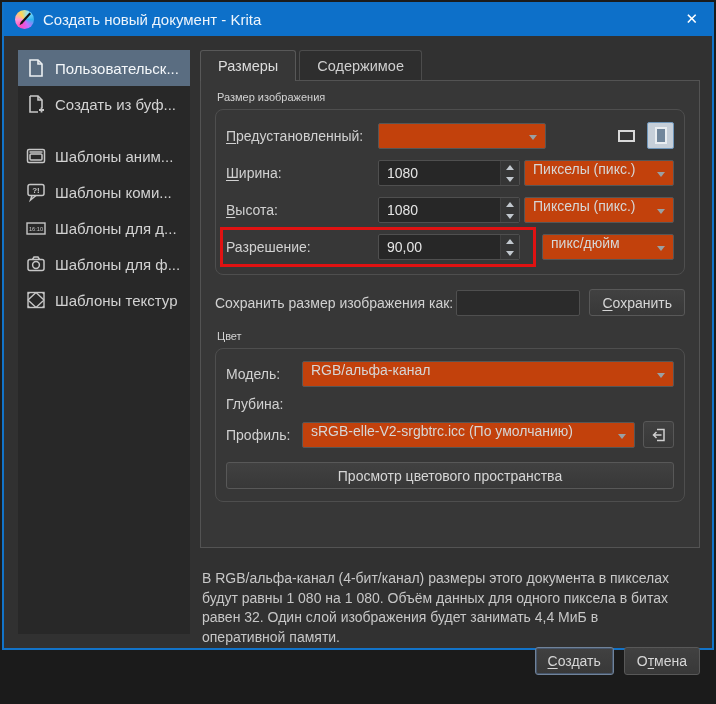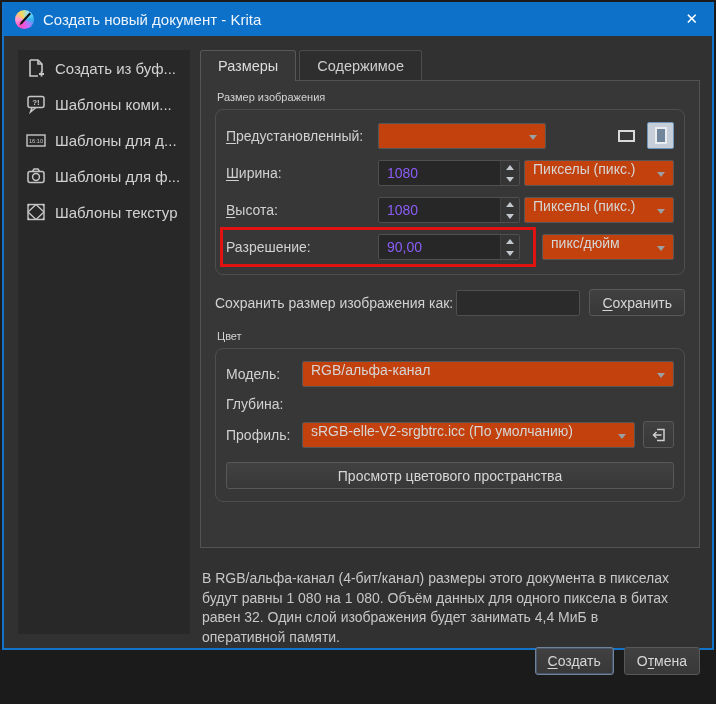--- a/index.html
+++ b/index.html
@@ -62,21 +62,21 @@
            font-size:14px; position:relative; white-space:nowrap; overflow:hidden; }
   .combo .arr { position:absolute; right:8px; top:11px; width:0; height:0;
                 border-left:4.5px solid transparent; border-right:4.5px solid transparent;
                 border-top:5px solid #9aa0a4; }
   .unit-combo { margin-left:4px; }
   .res-unit { margin-left:22px; }
 
   .spin { height:26px; display:flex; background:#272727; border:1px solid #4f4f4f;
           border-radius:2px; overflow:hidden; }
   .spin .val { flex:1; display:flex; align-items:center; padding-left:8px;
-               color:#8b5cf6; font-size:14px; }
+               color:#e5e5e5; font-size:14px; }
   .spin .btns { width:19px; flex:none; display:flex; flex-direction:column;
                 border-left:1px solid #404040; background:#353535; }
   .spin .btns span { flex:1; display:flex; align-items:center; justify-content:center; }
   .tri-up { width:0; height:0; border-left:4px solid transparent; border-right:4px solid transparent;
             border-bottom:5px solid #c2c8ce; }
   .tri-dn { width:0; height:0; border-left:4px solid transparent; border-right:4px solid transparent;
             border-top:5px solid #c2c8ce; }
 
   .orient-wrap { display:flex; justify-content:flex-end; gap:7px; align-items:center; }
   .orient { width:27px; height:27px; border:1px solid transparent; border-radius:2px;
@@ -130,30 +130,49 @@
             <path d="M14.5 2.5 L16 4 L7.5 13.5 L4.5 15.2 L5.8 12 Z" fill="#141414"></path>
           </svg>
       </span>
       <span class="title">Создать новый документ - Krita</span>
       <span class="close-btn">✕</span>
     </div>
 
     <div class="body">
 
       <div class="sidebar">
+        <div class="side-item selected">
+          <span class="sicon">
+            <svg width="22" height="22" viewBox="0 0 22 22" fill="none" stroke="#eceff2" stroke-width="1.6">
+              <path d="M5 3 h8 l4 4 v12 h-12 z"></path>
+                <path d="M13 3 v4 h4"></path>
+              </svg>
+          </span>
+          <span>Пользовательск...</span>
+        </div>
         <div class="side-item">
           <span class="sicon">
             <svg width="22" height="22" viewBox="0 0 22 22" fill="none" stroke="#c6c6c6" stroke-width="1.6">
               <path d="M5 3 h8 l4 4 v8"></path>
                 <path d="M13 3 v4 h4"></path>
                 <path d="M5 3 v16 h8"></path>
               <path d="M16.5 14.5 v5 M14 17 h5" stroke-width="1.8"></path>
               </svg>
           </span>
           <span>Создать из буф...</span>
+        </div>
+        <div class="side-item gap-above">
+          <span class="sicon">
+            <svg width="22" height="22" viewBox="0 0 22 22" fill="none" stroke="#c6c6c6" stroke-width="1.5">
+              <rect x="2.5" y="4.5" width="17" height="13" rx="1.5"></rect>
+              <path d="M4.5 7 h13"></path>
+              <rect x="5" y="9" width="12" height="6" rx="1"></rect>
+              </svg>
+          </span>
+          <span>Шаблоны аним...</span>
         </div>
         <div class="side-item">
           <span class="sicon">
             <svg width="22" height="22" viewBox="0 0 22 22" fill="none" stroke="#c6c6c6" stroke-width="1.5">
               <rect x="3" y="3.5" width="16" height="11" rx="2"></rect>
               <path d="M7 14.5 L5.5 19 L11 14.5"></path>
               <text x="11" y="11.5" text-anchor="middle" font-size="8" font-weight="bold" fill="#c6c6c6" stroke="none" font-family="Liberation Sans, sans-serif">?!</text>
               </svg>
           </span>
           <span>Шаблоны коми...</span>

